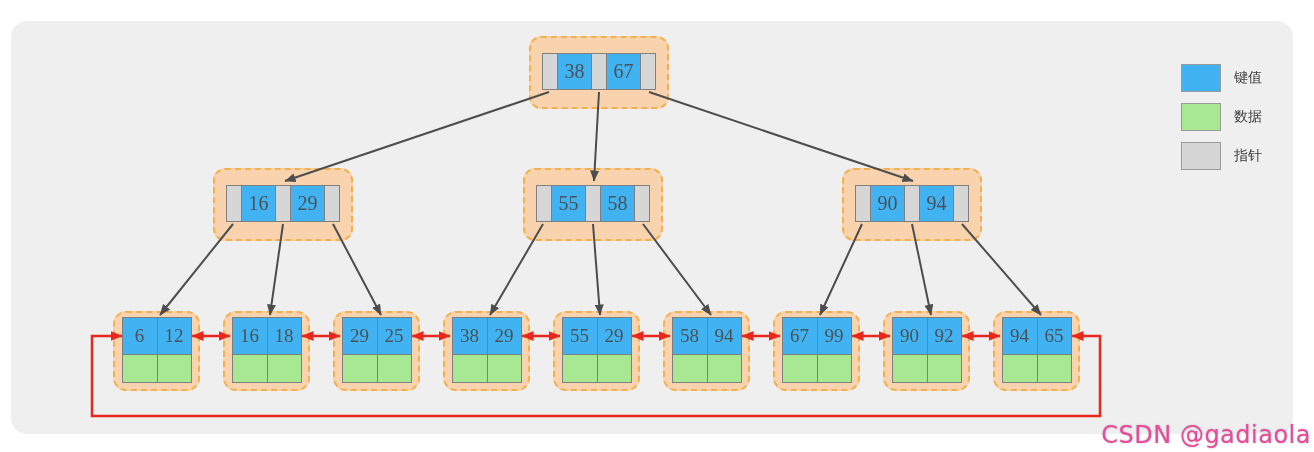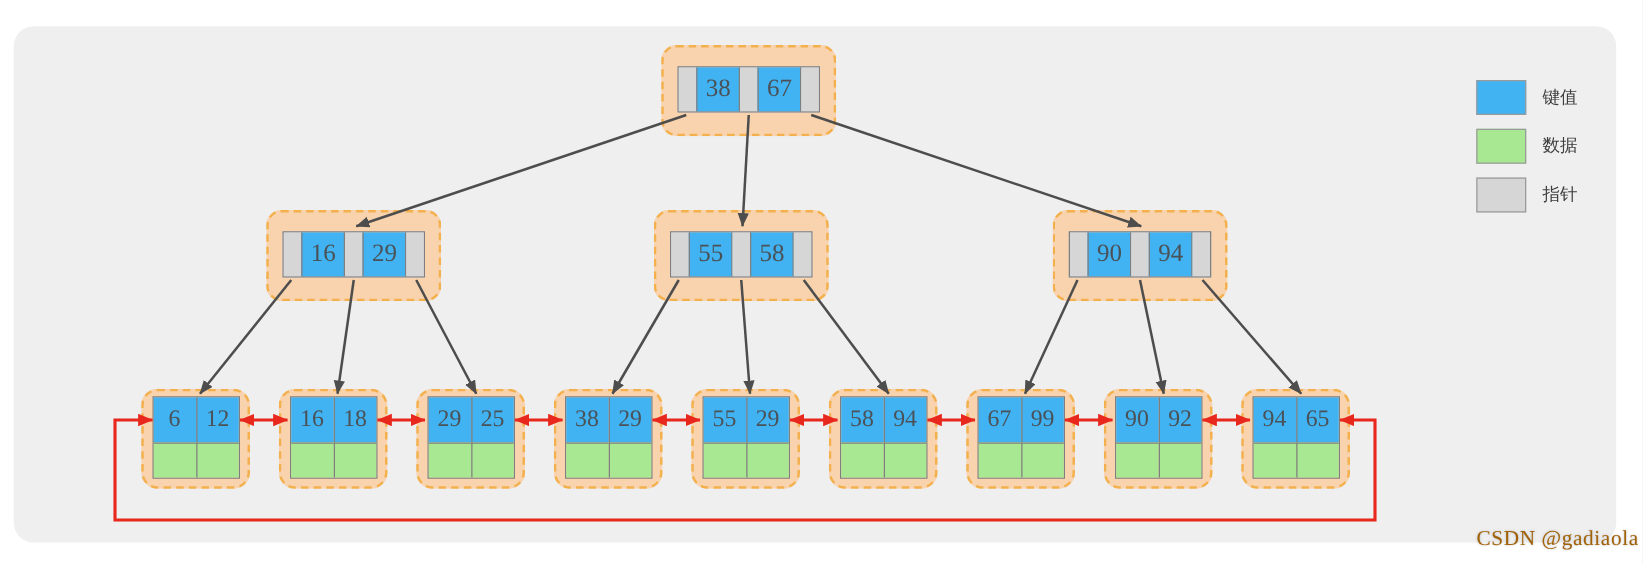--- a/index.html
+++ b/index.html
@@ -59,23 +59,22 @@
   .lrow{display:flex;align-items:center;height:28px;}
   .sw{width:40px;height:28px;box-sizing:border-box;border:1.5px solid #9a9a9a;}
   .sw.key{background:var(--color-key,#41b3f2);}
   .sw.data{background:var(--color-data,#a9e893);}
   .sw.pointer{background:var(--color-pointer,#d6d6d6);}
   .sw.page{background:var(--color-page,#f8d3ae);border:2px dashed var(--color-page-border,#f3b04d);border-radius:8px;}
   .llabel{margin-left:13px;font-size:14px;color:#3d3d3d;white-space:nowrap;}
   
   .watermark{
     position:absolute;right:3px;top:421px;z-index:60;
-    font-size:17px;color:#a16207;text-shadow:0 0 2px rgba(160,160,160,.75);
+    font-size:24px;color:#ec4899;text-shadow:0 0 2px rgba(160,160,160,.75);
     letter-spacing:.5px;
-    font-family:Liberation Serif, serif;
   }
 </style>
 </head>
 <body>
 
 <div class="panel"></div>
 
 <div>
 
   <div class="pnode inode" style="left:529px;top:36px">

